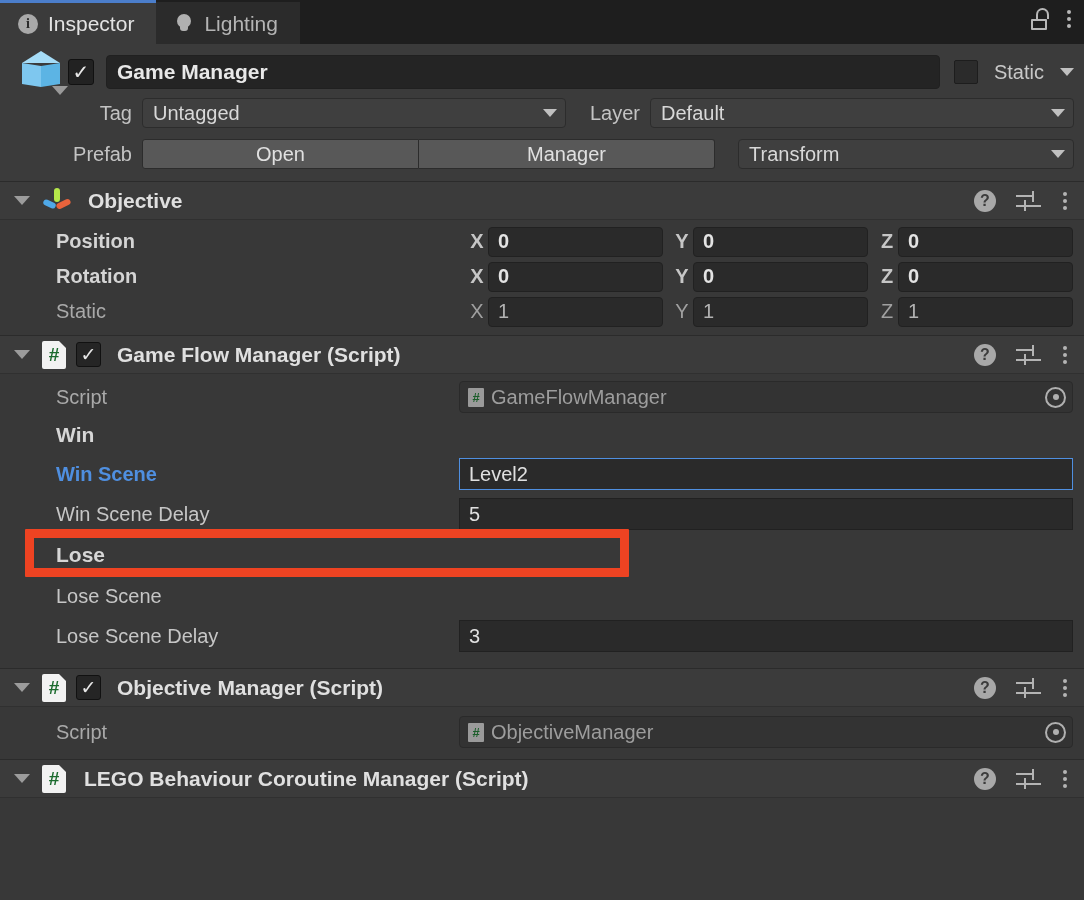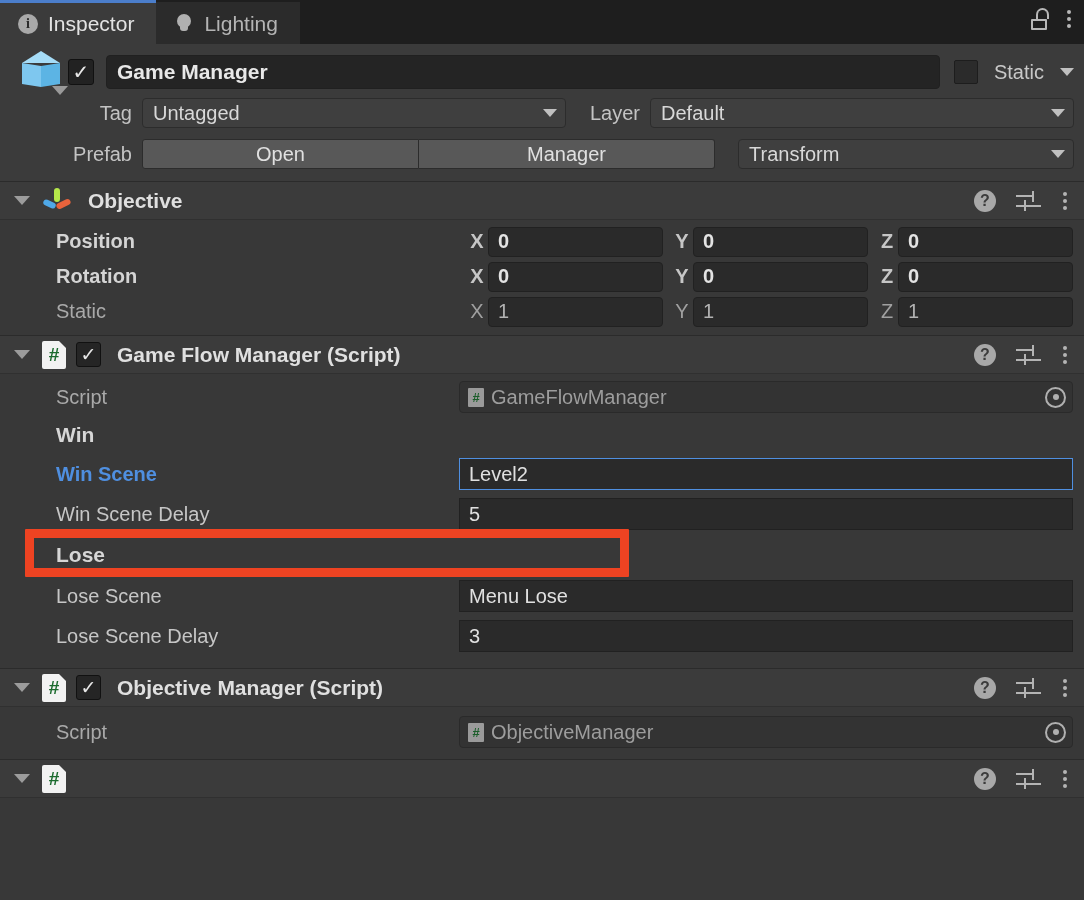--- a/index.html
+++ b/index.html
@@ -392,21 +392,20 @@
       <span class="pname">Win Scene Delay</span>
       <span class="txtf">5</span>
     </div>
 
     <div class="prow" style="height:42px;">
       <span class="sechdr">Lose</span>
     </div>
 
     <div class="prow" style="height:40px;">
       <span class="pname">Lose Scene</span>
-      <span class="txtf">Menu Lose</span>
     </div>
 
     <div class="prow" style="height:40px;">
       <span class="pname">Lose Scene Delay</span>
       <span class="txtf">3</span>
     </div>
   </div>
 
   <div class="comp-header">
     <span class="tri"></span>
@@ -438,20 +437,21 @@
         <span class="pick">
             <i></i>
           </span>
       </span>
     </div>
   </div>
 
   <div class="comp-header">
     <span class="tri"></span>
     <span class="cs-ico">#</span>
+    <span class="comp-title" style="margin-left:18px;">LEGO Behaviour Coroutine Manager (Script)</span>
     <span class="hdr-icons">
       <span class="help-ico">?</span>
       <span class="pre-ico">
         <span class="l" style="left:0;top:4px;width:17px;"></span>
           <span class="k" style="left:16px;top:0;"></span>
         <span class="l" style="left:0;top:14px;width:8px;"></span>
           <span class="k" style="left:8px;top:9px;"></span>
           <span class="l" style="left:9px;top:14px;width:16px;"></span>
       </span>
       <span class="kebab-d">

